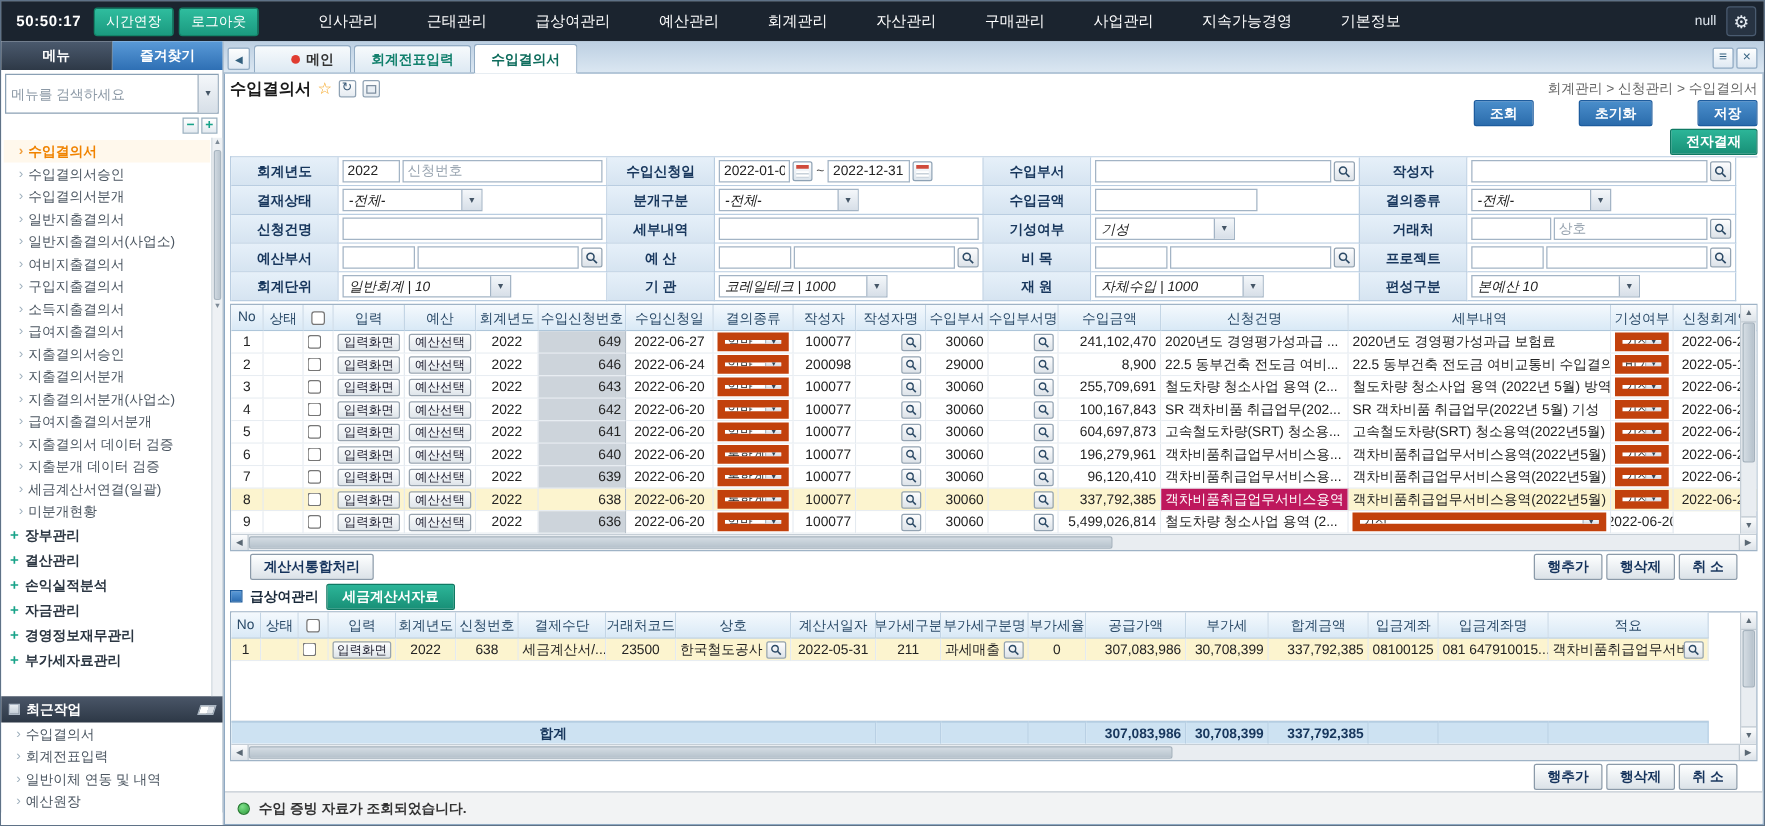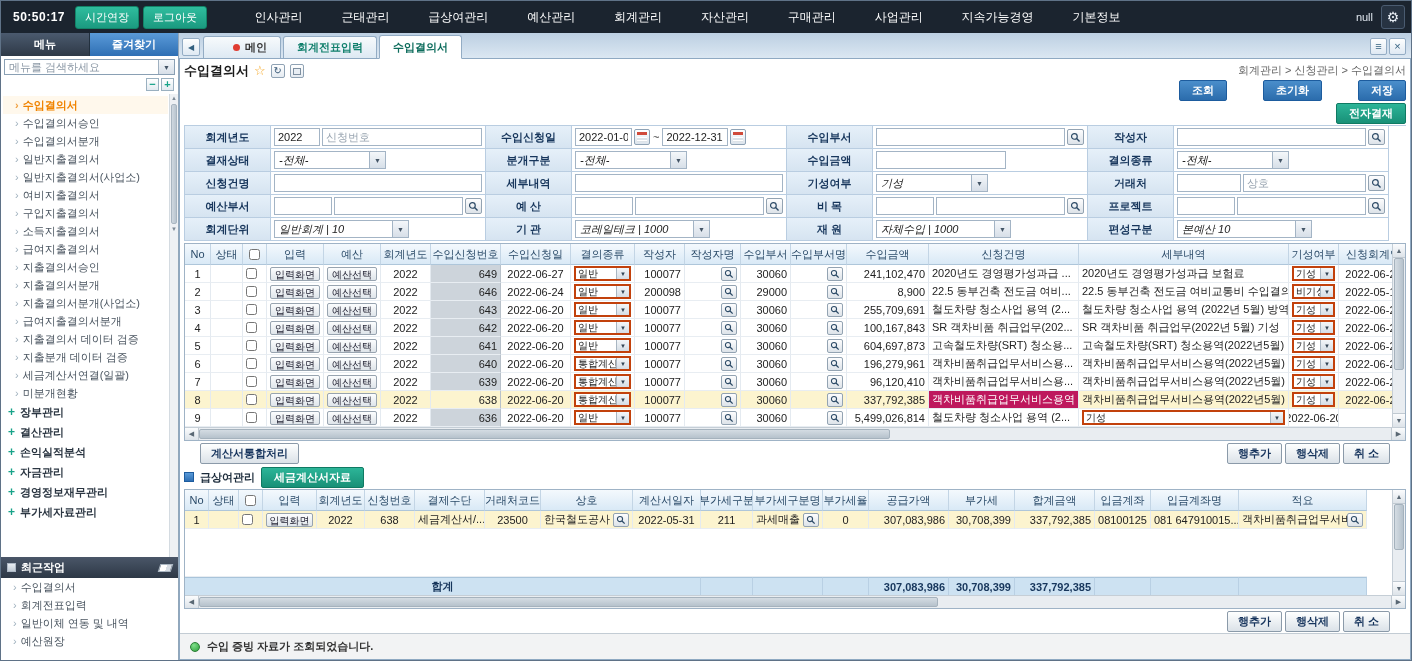--- a/index.html
+++ b/index.html
@@ -19,21 +19,21 @@
 
   .mainrow { flex:1; display:flex; min-height:0; }
 
   
   .sidebar { width:178px; flex:0 0 178px; background:#fff; border-right:1px solid #92a7ba; display:flex; flex-direction:column; min-height:0; }
   .side-tabs { display:flex; height:23px; flex:0 0 23px; }
   .side-tab { flex:1; display:flex; align-items:center; justify-content:center; color:#fff; font-weight:bold; cursor:pointer; }
   .side-tab.menu { background:linear-gradient(#4b5a6e,#2e3947); border-right:1px solid #22303e; }
   .side-tab.fav { background:linear-gradient(#5a9ad8,#2e6fb4); }
   .side-search { padding:3px 3px 1px; }
-  .side-combo { display:flex; align-items:center; height:16px; border:1px solid #8aa0b4; background:#fff; cursor:pointer; }
+  .side-combo { display:flex; align-items:center; height:32px; border:1px solid #8aa0b4; background:#fff; cursor:pointer; }
   .side-combo .ph { flex:1; padding:0 4px; color:#8b98a5; overflow:hidden; white-space:nowrap; }
   .side-combo .farr { width:16px; height:100%; border-left:1px solid #9fb0c0; background:linear-gradient(#f4f7fa,#d7dfe8); display:flex; align-items:center; justify-content:center; font-size:7px; color:#456; }
   .side-tools { height:18px; display:flex; justify-content:flex-end; gap:2px; padding:2px 4px 1px; flex:0 0 18px; }
   .toolbox { width:13px; height:13px; border:1px solid #9ab0c0; background:linear-gradient(#fff,#e3eaf0); color:#18a389; font-weight:bold; font-size:11px; line-height:10px; text-align:center; cursor:pointer; }
   .side-tree { flex:1; position:relative; overflow:hidden; padding:2px 10px 0 2px; min-height:0; }
   .side-item, .recent-item { height:18px; display:flex; align-items:center; padding-left:12px; color:#4a5560; cursor:pointer; white-space:nowrap; overflow:hidden; }
   .side-item .bullet, .recent-item .bullet { color:#9fb0bd; margin-right:4px; font-size:11px; }
   .side-item.sel { color:#f08300; font-weight:bold; background:#fff8ec; }
   .side-item.sel .bullet { color:#f0a040; }
   .side-group { height:20px; display:flex; align-items:center; padding-left:5px; color:#2b3642; font-weight:bold; cursor:pointer; }
@@ -95,21 +95,21 @@
   .grid-wrap.g2 { flex:1; min-height:0; }
   .grid-view { flex:1; position:relative; overflow:hidden; min-height:0; }
   .grid { display:grid; width:max-content; background:#fff; }
   .gh { background:linear-gradient(#f4f9fd,#d9e9f6); border-right:1px solid #c3d5e5; border-bottom:1px solid #aec6da; color:#2a4a68; display:flex; align-items:center; justify-content:center; height:21px; overflow:hidden; white-space:nowrap; }
   .gc { border-right:1px solid #e4eaf0; border-bottom:1px solid #e8edf2; height:18px; display:flex; align-items:center; padding:0 3px; white-space:nowrap; overflow:hidden; color:#222; background:#fff; }
   .gc.c { justify-content:center; } .gc.r { justify-content:flex-end; } .gc.l { justify-content:flex-start; }
   .gc.gray { background:#cdd4db; border-right:1px solid #b8c1ca; }
   .gc.sel { background:#fcf4cf; }
   .gc.focus { background:#be185d; color:#fff; }
   .cellbtn { flex:1; height:14px; line-height:13px; font-size:10px; background:linear-gradient(#fcfdfe,#dfe5ea); border:1px solid #98a4b0; border-radius:2px; text-align:center; color:#223; cursor:pointer; overflow:hidden; }
-  .cellcombo { flex:1; display:flex; align-items:center; height:15px; border:2px solid #c2410c; background:#fff; cursor:pointer; overflow:hidden; }
+  .cellcombo { flex:1; display:flex; align-items:center; height:15px; border:6px solid #c2410c; background:#fff; cursor:pointer; overflow:hidden; }
   .cellcombo .cv { flex:1; padding:0 2px; overflow:hidden; white-space:nowrap; font-size:10px; }
   .carrow { width:13px; height:100%; border-left:1px solid #a9b6c2; background:linear-gradient(#f3f6f9,#d5dde5); display:flex; align-items:center; justify-content:center; font-size:6px; color:#345; flex:0 0 13px; }
   .gc .cv.ell { overflow:hidden; white-space:nowrap; flex:1; }
   .gc .magbtn { width:16px; height:14px; flex:0 0 16px; }
   .gc input[type=checkbox], .gh input[type=checkbox] { width:11px; height:11px; margin:0; }
   .gfiller { background:#fff; border-bottom:1px solid #e8edf2; }
   .gt { background:#cde2f2; border-right:1px solid #b9d0e4; border-top:1px solid #a9c4da; height:18px; display:flex; align-items:center; padding:0 3px; color:#17365c; font-weight:bold; overflow:hidden; }
   .gt.r { justify-content:flex-end; } .gt.tl { justify-content:center; }
 
   

